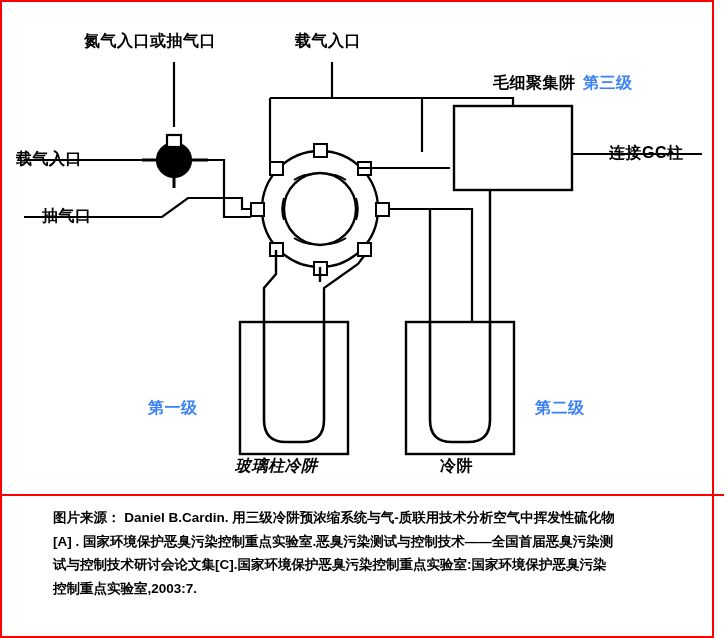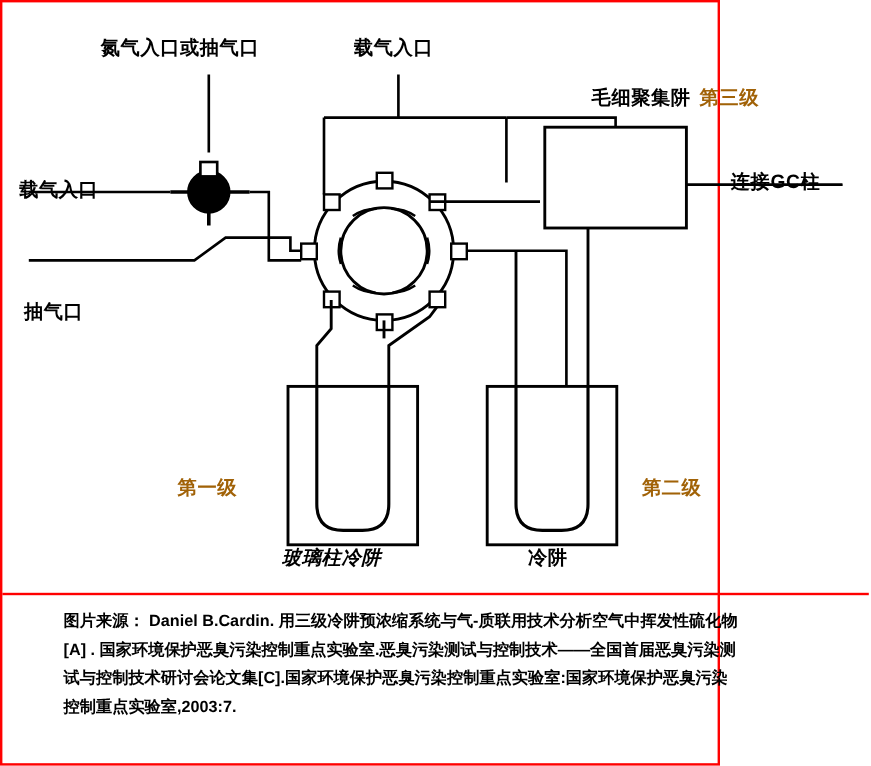--- a/index.html
+++ b/index.html
@@ -10,21 +10,21 @@
   body {
     width: 726px;
     height: 638px;
     font-family: "Liberation Sans", sans-serif;
     color: #000000;
     position: relative;
     overflow: hidden;
   }
   #frame {
     position: relative;
-    width: 600px;
+    width: 714px;
     height: 638px;
     border: 2px solid #ff0000;
     box-sizing: border-box;
   }
   #diagram-area {
     position: absolute;
     left: 0;
     top: 0;
     width: 722px;
     height: 492px;
@@ -36,21 +36,21 @@
   }
   .lbl {
     position: absolute;
     font-size: 16px;
     font-weight: bold;
     white-space: nowrap;
     line-height: 1.1;
     letter-spacing: 0.5px;
   }
   .lbl-red {
-    color: #a16207;
+    color: #3b82f6;
   }
   .divider {
     position: absolute;
     left: 0;
     top: 492px;
     width: 722px;
     height: 2px;
     background: #ff0000;
   }
   #source {
@@ -173,21 +173,21 @@
         <path d="M172,60 L172,60"></path>
       </g>
     </svg>
 
     <div class="lbl" style="left:82px; top:30px;">氮气入口或抽气口</div>
 
     <div class="lbl" style="left:293px; top:30px;">载气入口</div>
 
     <div class="lbl" style="left:14px; top:148px;">载气入口</div>
 
-    <div class="lbl" style="left:18px; top:205px;margin-top:45px;">抽气口</div>
+    <div class="lbl" style="left:40px; top:205px;">抽气口</div>
 
     <div class="lbl" style="left:459px; top:72px;margin-left:32px;">毛细聚集阱</div>
 
     <div class="lbl lbl-red" style="left:581px; top:72px;">第三级</div>
 
     <div class="lbl" style="left:607px; top:142px;">连接GC柱</div>
 
     <div class="lbl lbl-red" style="left:146px; top:397px;">第一级</div>
 
     <div class="lbl lbl-red" style="left:533px; top:397px;">第二级</div>

